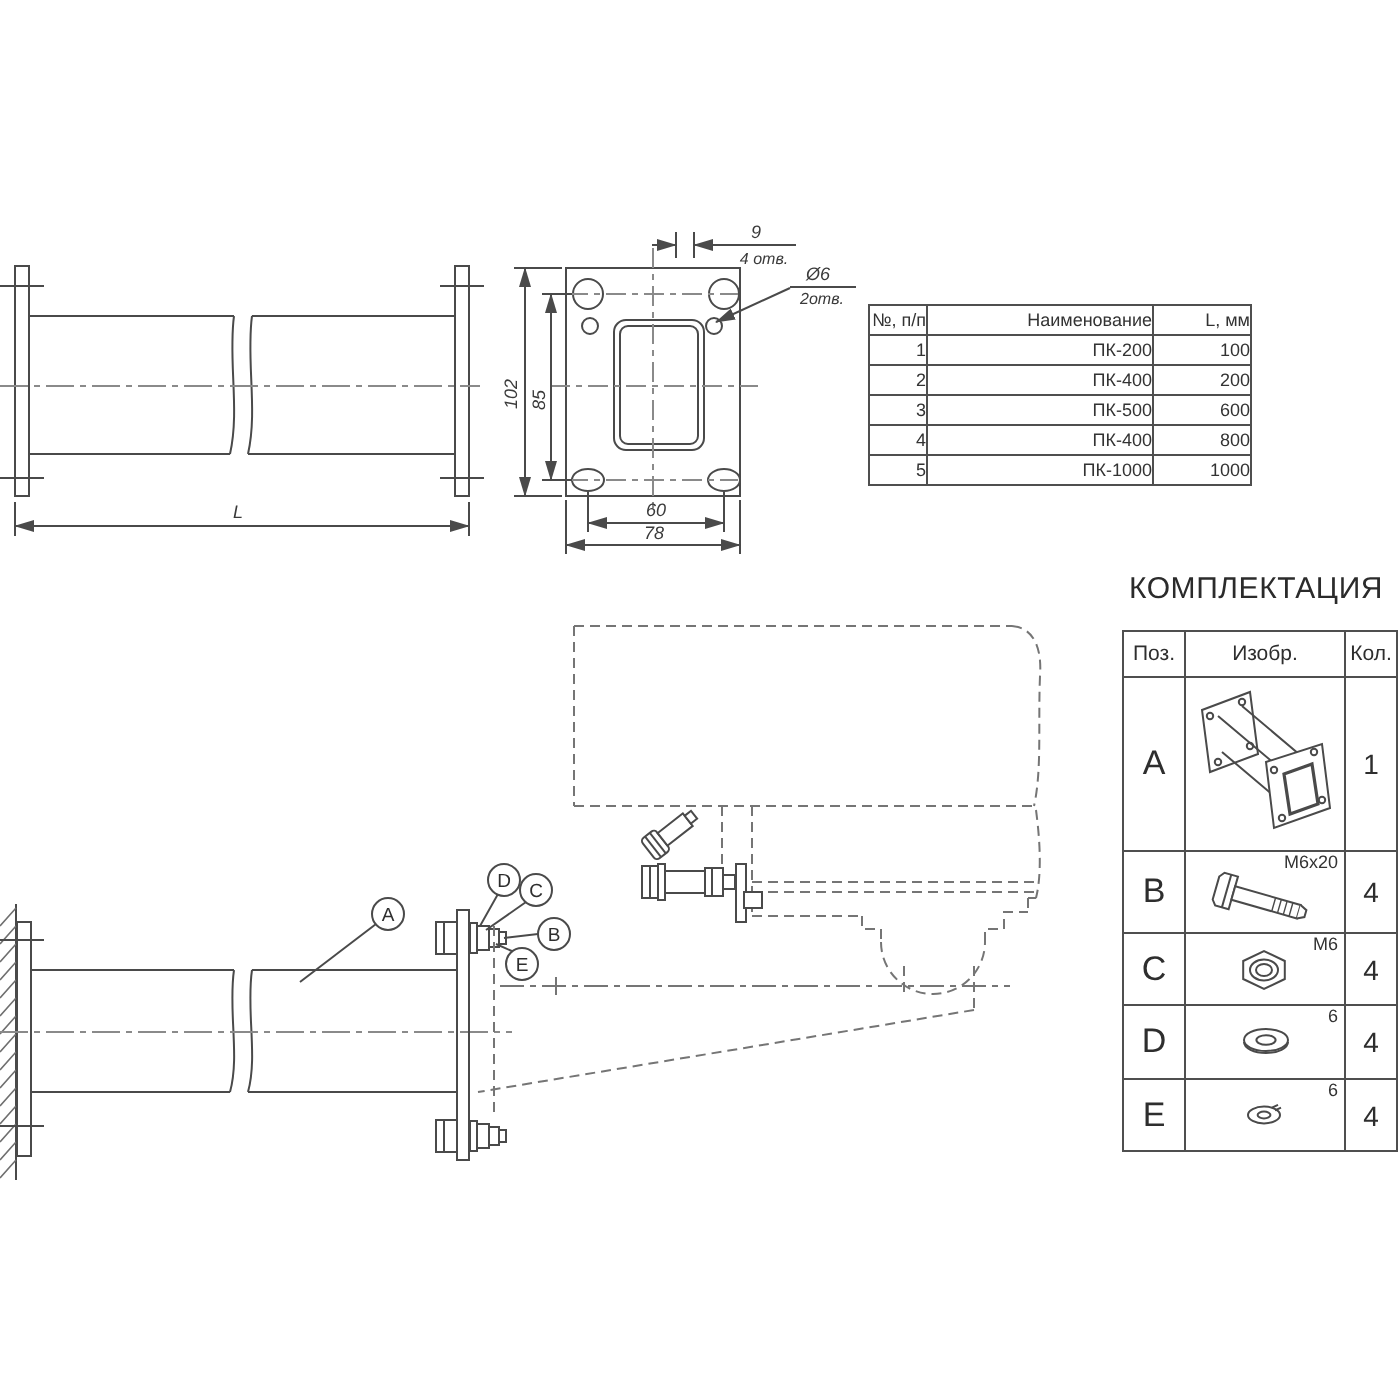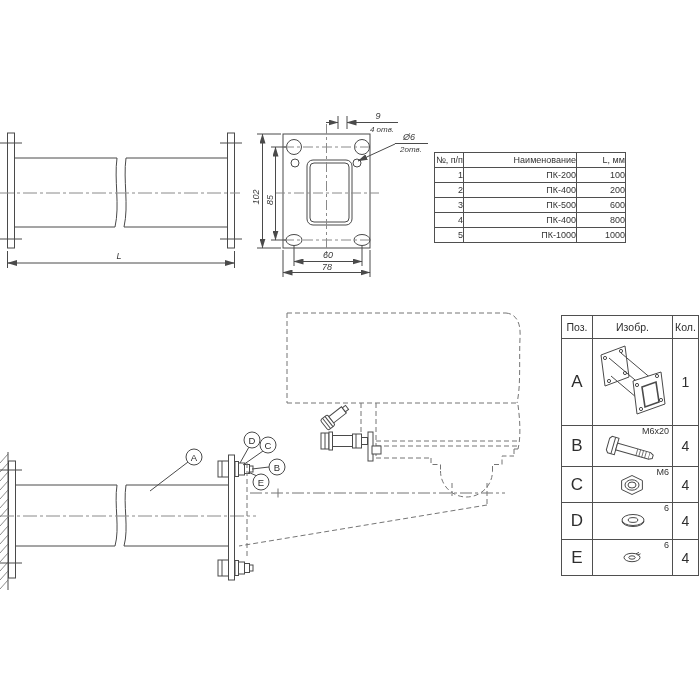--- a/index.html
+++ b/index.html
@@ -233,20 +233,21 @@
       <td>800</td>
     </tr>
     <tr>
       <td>5</td>
       <td>ПК-1000</td>
       <td>1000</td>
     </tr>
   </tbody>
 </table>
 
+<div class="kit-title">КОМПЛЕКТАЦИЯ</div>
 
 <table class="kit-table">
   <colgroup>
         <col style="width:31px">
         <col style="width:80px">
         <col style="width:26px">
       </colgroup>
   <thead>
     <tr>
       <th>Поз.</th>

